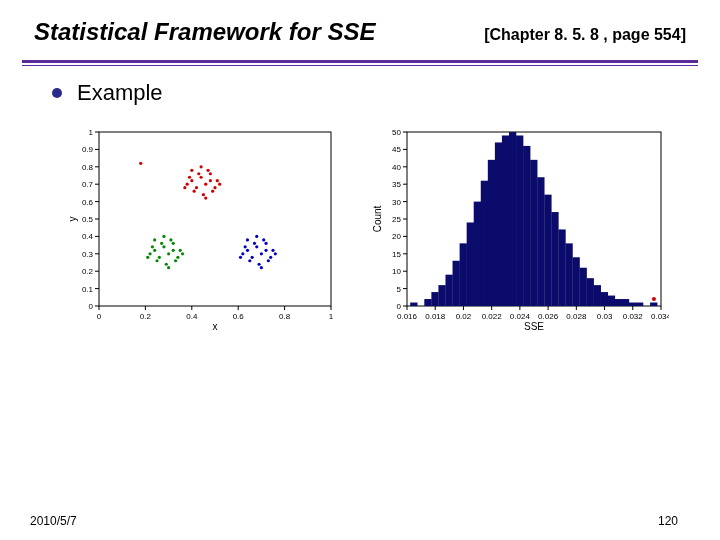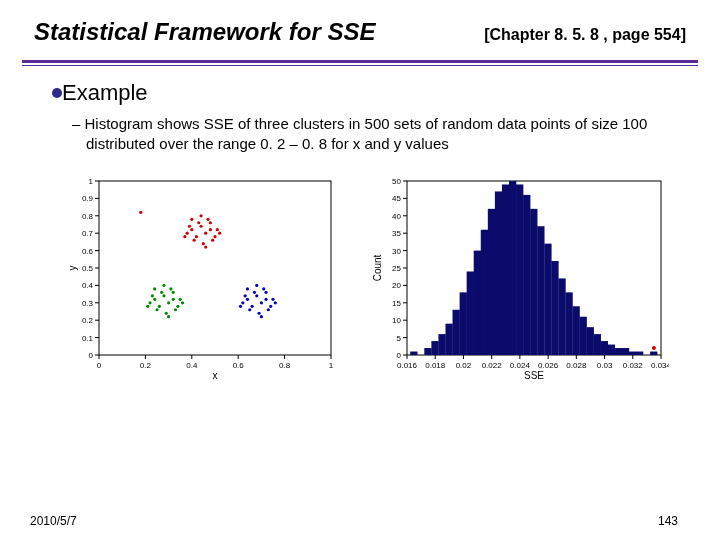--- a/index.html
+++ b/index.html
@@ -34,22 +34,22 @@
     border-top: 3px solid #5a2a9a;
     border-bottom: 1px solid #5a2a9a;
     height: 6px;
   }
   .content {
     padding: 14px 40px 0 52px;
   }
   .bullet-row {
     display: flex;
     align-items: center;
-    gap: 0;
-    margin-bottom: 8px;
+    gap: 15px;
+    margin-bottom: 0;
   }
   .dot {
     width: 10px; height: 10px; border-radius: 50%;
     background: #2a2a8a;
     flex: 0 0 auto;
   }
   .example-label {
     font-size: 22px;
     color: #000;
   }
@@ -95,21 +95,20 @@
   <div class="title">Statistical Framework for SSE</div>
   <div class="chapter-ref">[Chapter 8. 5. 8 ,  page 554]</div>
 </div>
 <div class="rule"></div>
 
 <div class="content">
   <div class="bullet-row">
     <div class="dot"></div>
     <div class="example-label">Example</div>
   </div>
-  <div class="sub">Histogram shows SSE of three clusters in 500 sets of random data points of size 100 distributed over the range 0. 2 – 0. 8 for x and y values</div>
 
   <div class="charts">
     <div class="chart">
       <svg id="scatter-svg" width="275" height="210">
           <rect x="35" y="8" width="232" height="174" fill="none" stroke="#000" stroke-width="1"></rect>
           <line x1="35" y1="182" x2="35" y2="186" class="tick"></line>
           <text x="35" y="195" text-anchor="middle" class="ticklab">0</text>
           <line x1="81.4" y1="182" x2="81.4" y2="186" class="tick"></line>
           <text x="81.4" y="195" text-anchor="middle" class="ticklab">0.2</text>
           <line x1="127.80000000000001" y1="182" x2="127.80000000000001" y2="186" class="tick"></line>
@@ -288,14 +287,14 @@
           <rect x="266.98484848484844" y="178.52" width="7.3121212121212125" height="3.4799999999999898" fill="#0b0b6b"></rect>
           <rect x="281.0959595959596" y="178.52" width="7.3121212121212125" height="3.4799999999999898" fill="#0b0b6b"></rect>
           <circle cx="284.94444444444446" cy="175.04" r="2" fill="#d00000"></circle>
         </svg>
     </div>
   </div>
 </div>
 
 <div class="footer">
   <div>2010/5/7</div>
-  <div>143</div>
+  <div>120</div>
 </div>
 
 </body></html>

